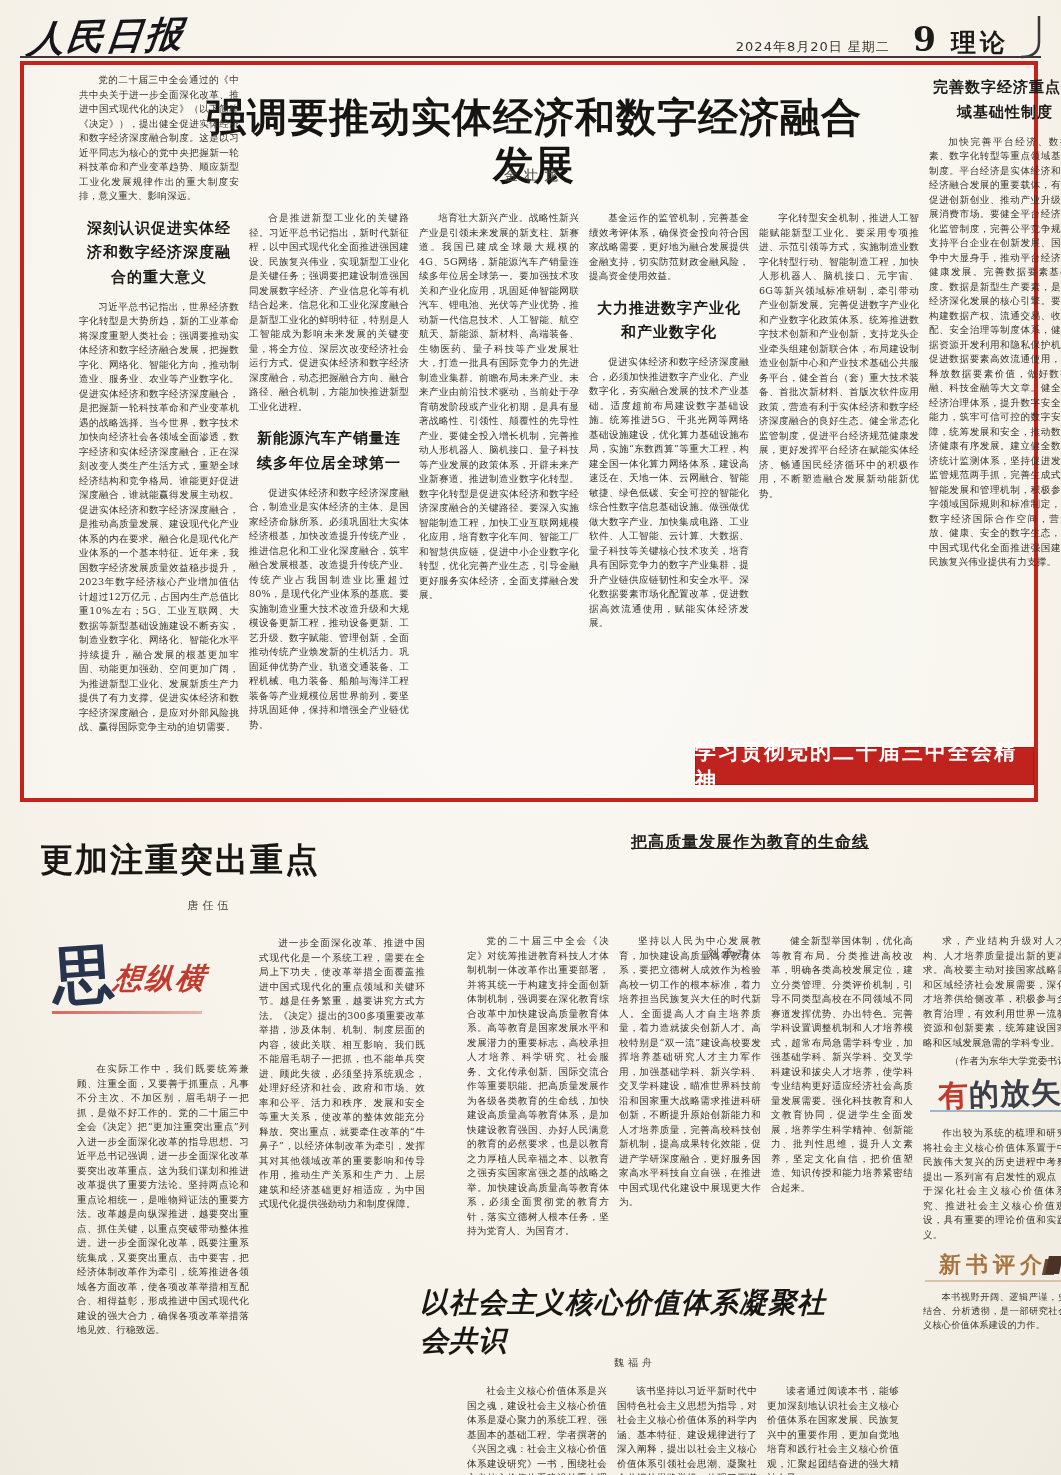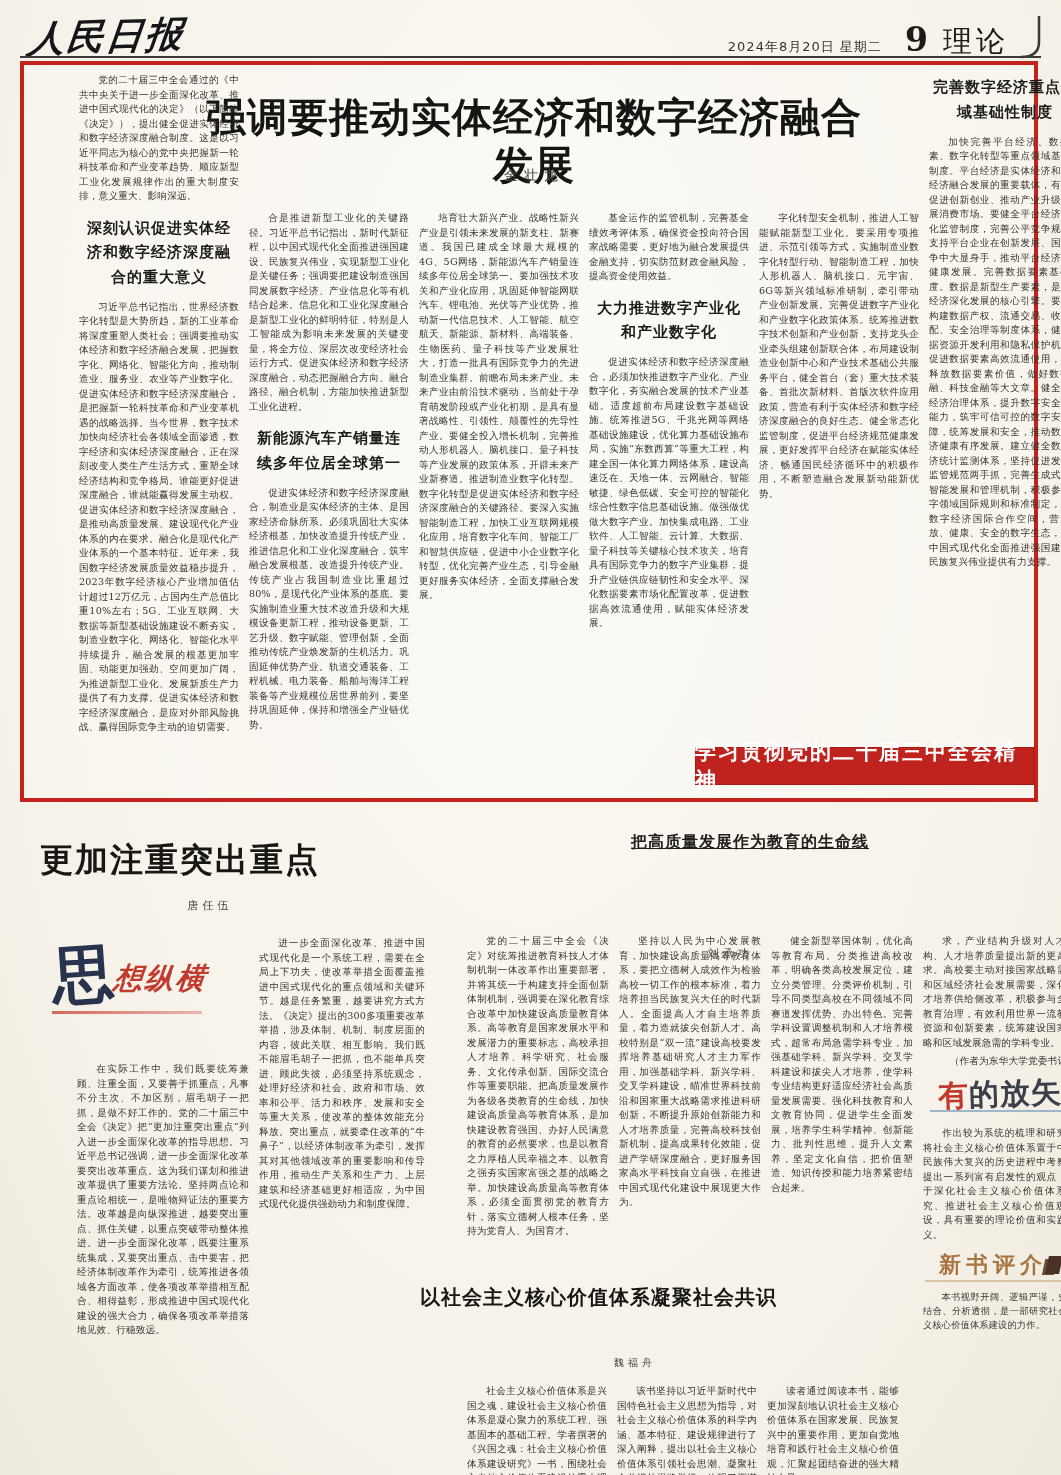--- a/index.html
+++ b/index.html
@@ -14,21 +14,21 @@
   .abs{position:absolute;}
   
   .masthead{
     left:28px;top:12px;font-size:37px;font-weight:700;color:#15151a;
     font-family:"DejaVu Serif",serif;font-style:italic;
     transform:skewX(-8deg) rotate(-2deg);letter-spacing:2px;
   }
   .head-meta{right:52px;top:20px;text-align:right;white-space:nowrap;}
   .head-date{font-size:13px;color:#35322c;letter-spacing:1px;vertical-align:baseline;margin-right:18px;font-family:"DejaVu Sans",sans-serif;}
   .head-page{font-size:33px;font-weight:700;color:#1c1b18;font-family:"DejaVu Serif",serif;margin-right:10px;}
-  .head-section{font-size:29px;font-weight:400;color:#1c1b18;font-family:"DejaVu Serif",serif;letter-spacing:4px;}
+  .head-section{font-size:25px;font-weight:700;color:#1c1b18;font-family:"DejaVu Serif",serif;letter-spacing:4px;}
   .head-bracket{right:18px;top:14px;}
   .head-rule{left:20px;top:56px;width:1021px;height:2px;background:#3c3a36;}
   
   #main-box{
     left:20px;top:61px;width:1018px;height:741px;
     border:4px solid #c3231d;box-sizing:border-box;background:rgba(255,255,255,0.25);
   }
   .main-headline{
     left:168px;top:28px;width:684px;text-align:center;
     font-family:"DejaVu Sans",sans-serif;font-weight:900;font-size:40px;
@@ -162,21 +162,21 @@
       <div class="youdi-rule" style="margin:2px auto 0 auto;"></div>
     </div>
     <div class="body">作出较为系统的梳理和研究，将社会主义核心价值体系置于中华民族伟大复兴的历史进程中考察，提出一系列富有启发性的观点，对于深化社会主义核心价值体系研究、推进社会主义核心价值观建设，具有重要的理论价值和实践意义。</div>
     <div style="text-align:center;margin:14px 0 8px 0;">
       <span class="xinshu-stamp">新书评介</span><span class="book-icon"></span>
       <div class="xs-rule" style="margin:3px auto 0 auto;"></div>
     </div>
     <div class="tail-note">本书视野开阔、逻辑严谨，史论结合、分析透彻，是一部研究社会主义核心价值体系建设的力作。</div>
   </div>
 
-  <div class="abs sub-headline" style="left:420px;top:1284px;width:430px;font-size:20px;letter-spacing:1px;">以社会主义核心价值体系凝聚社会共识</div>
+  <div class="abs sub-headline" style="left:420px;top:1284px;width:430px;font-size:28px;letter-spacing:1px;font-style:italic;">以社会主义核心价值体系凝聚社会共识</div>
   <div class="abs byline-sm" style="left:420px;top:1356px;width:430px;font-size:10px;">魏福舟</div>
 
   <div class="abs col" style="left:420px;top:1384px;width:140px;height:91px;">
     <div class="body">社会主义核心价值体系是兴国之魂，建设社会主义核心价值体系是凝心聚力的系统工程、强基固本的基础工程。学者撰著的《兴国之魂：社会主义核心价值体系建设研究》一书，围绕社会主义核心价值体系建设的重大理论和实践问题展开深入研究，视野开阔、内容丰富，具有较强的理论性和现实针对性。</div>
   </div>
   <div class="abs col" style="left:570px;top:1384px;width:140px;height:91px;">
     <div class="body">该书坚持以习近平新时代中国特色社会主义思想为指导，对社会主义核心价值体系的科学内涵、基本特征、建设规律进行了深入阐释，提出以社会主义核心价值体系引领社会思潮、凝聚社会共识的思路举措，体现了严谨扎实的学风和较强的学理性。</div>
   </div>
   <div class="abs col" style="left:720px;top:1384px;width:132px;height:91px;">
     <div class="body">读者通过阅读本书，能够更加深刻地认识社会主义核心价值体系在国家发展、民族复兴中的重要作用，更加自觉地培育和践行社会主义核心价值观，汇聚起团结奋进的强大精神力量。</div>

